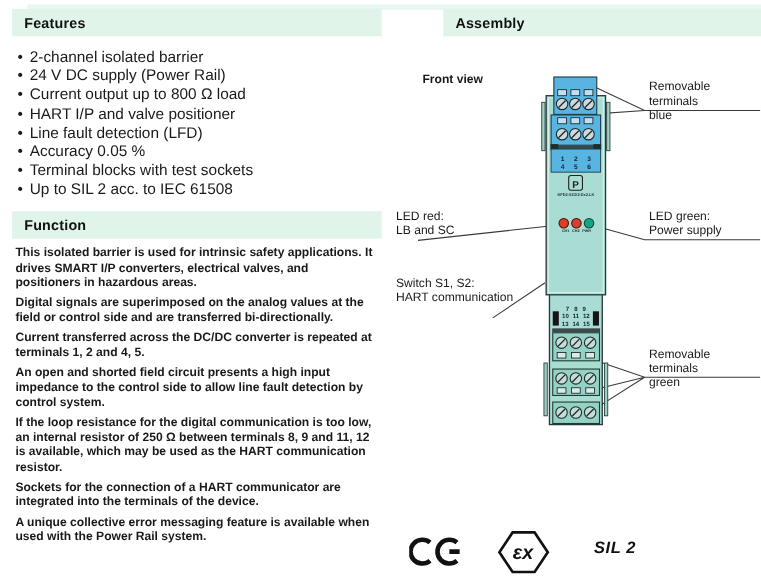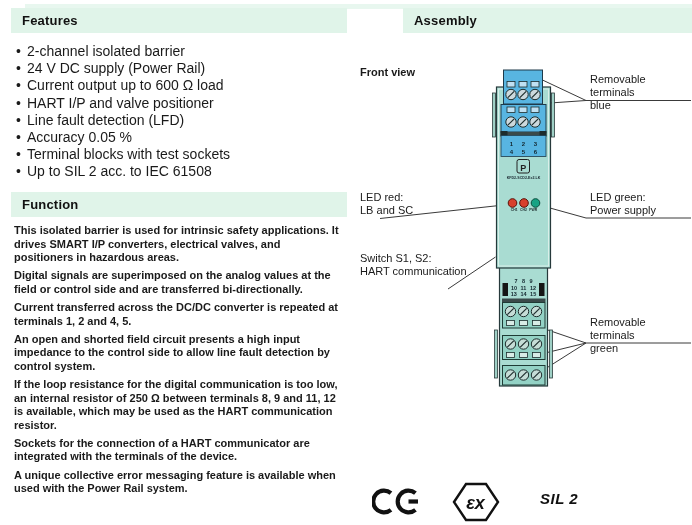--- a/index.html
+++ b/index.html
@@ -11,42 +11,42 @@
   .hdr-features{left:11px;top:8px;width:336px;}
   .hdr-function{left:11px;top:192px;width:336px;}
   .hdr-assembly{left:356px;top:8px;width:325px;margin-left:47px;}
   .features-list{position:absolute;left:14px;top:43px;width:332px;margin:0;padding:0;list-style:none;}
   .features-list li{font-size:14px;line-height:17.2px;padding-left:13px;position:relative;}
   .features-list li::before{content:"•";position:absolute;left:2px;top:0;}
   .fn-paras{position:absolute;left:14px;top:224px;width:334px;}
   .fn-paras p{margin:0 0 4.5px 0;font-size:11px;line-height:13.6px;white-space:pre-line;font-weight:bold;}
   .callout{position:absolute;font-size:11px;line-height:13px;color:#1a1a1a;}
   .callout .l1,.callout .l2{display:block;}
-  .bold{font-weight:bold;}
+  .bold{font-weight:bold;margin-left:24px;}
   .diagram-svg{position:absolute;left:346px;top:36px;}
   .marks{position:absolute;}
   .sil{position:absolute;left:540px;top:490px;font-size:15px;font-weight:bold;font-style:italic;
        color:#111;letter-spacing:.5px;font-family:"Liberation Sans",sans-serif;}
   svg text{font-family:"Liberation Sans",sans-serif;}
 </style>
 </head>
 <body>
 
 <div id="page">
 
   <div class="topstrip"></div>
 
   <div class="secheader hdr-features">
     <span>Features</span>
   </div>
 
   <ul class="features-list">
     <li>2-channel isolated barrier</li>
     <li>24 V DC supply (Power Rail)</li>
-    <li>Current output up to 600 Ω load</li>
+    <li>Current output up to 800 Ω load</li>
     <li>HART I/P and valve positioner</li>
     <li>Line fault detection (LFD)</li>
     <li>Accuracy 0.05 %</li>
     <li>Terminal blocks with test sockets</li>
     <li>Up to SIL 2 acc. to IEC 61508</li>
   </ul>
 
   <div class="secheader hdr-function">
     <span>Function</span>
   </div>
@@ -60,21 +60,21 @@
     <p>Current transferred across the DC/DC converter is repeated at
 terminals 1, 2 and 4, 5.</p>
     <p>An open and shorted field circuit presents a high input
 impedance to the control side to allow line fault detection by
 control system.</p>
     <p>If the loop resistance for the digital communication is too low,
 an internal resistor of 250 Ω between terminals 8, 9 and 11, 12
 is available, which may be used as the HART communication
 resistor.</p>
     <p>Sockets for the connection of a HART communicator are
-integrated with the terminals of the device.</p>
+integrated into the terminals of the device.</p>
     <p>A unique collective error messaging feature is available when
 used with the Power Rail system.</p>
   </div>
 
   <div class="secheader hdr-assembly">
     <span>Assembly</span>
   </div>
 
   <svg class="diagram-svg" width="346" height="414" viewBox="346 36 346 414" xmlns="http://www.w3.org/2000/svg">
     <defs>

